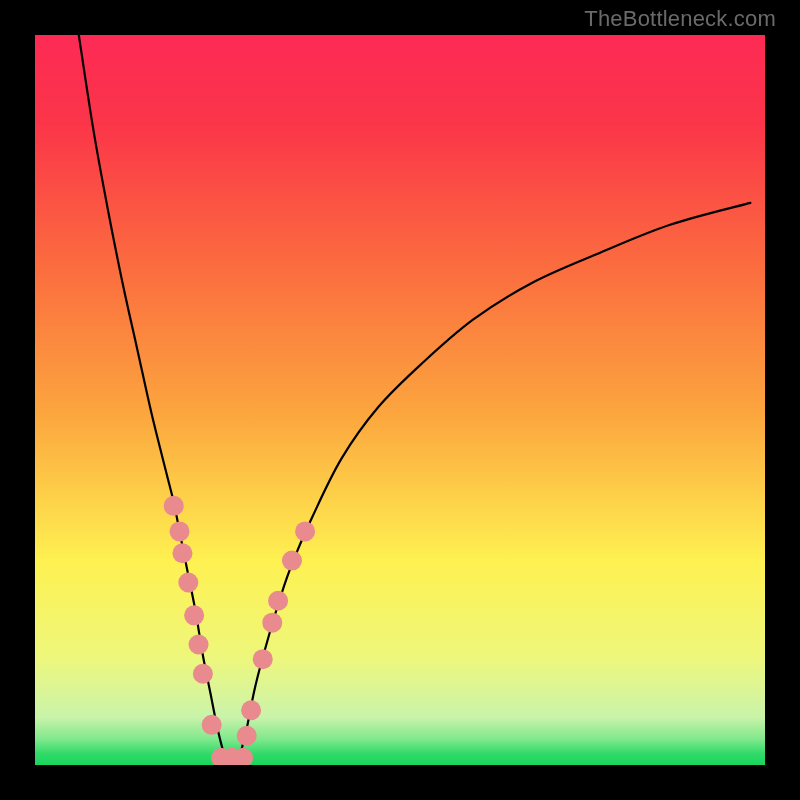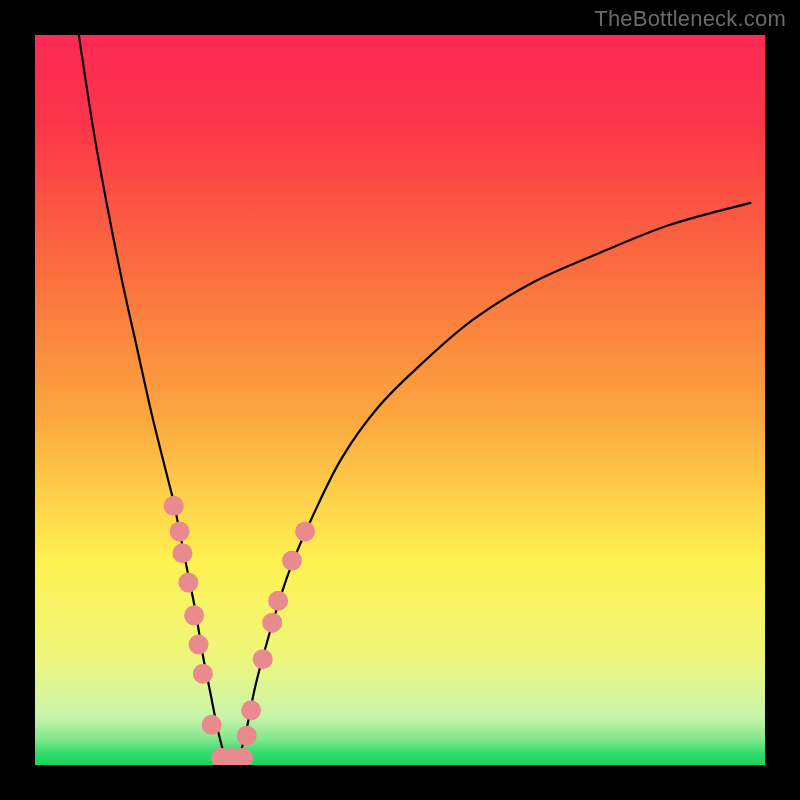--- a/index.html
+++ b/index.html
@@ -31,21 +31,21 @@
   }
   svg.curves {
     position: absolute;
     left: 0; top: 0;
     width: 730px; height: 730px;
     overflow: visible;
   }
   .watermark {
     position: absolute;
     top: 6px;
-    right: 14px;
+    right: 24px;
     color: #6a6a6a;
     font-size: 22px;
     letter-spacing: 0.2px;
     font-weight: 500;
   }
 </style>
 </head>
 <body>
 
 <div class="frame">

